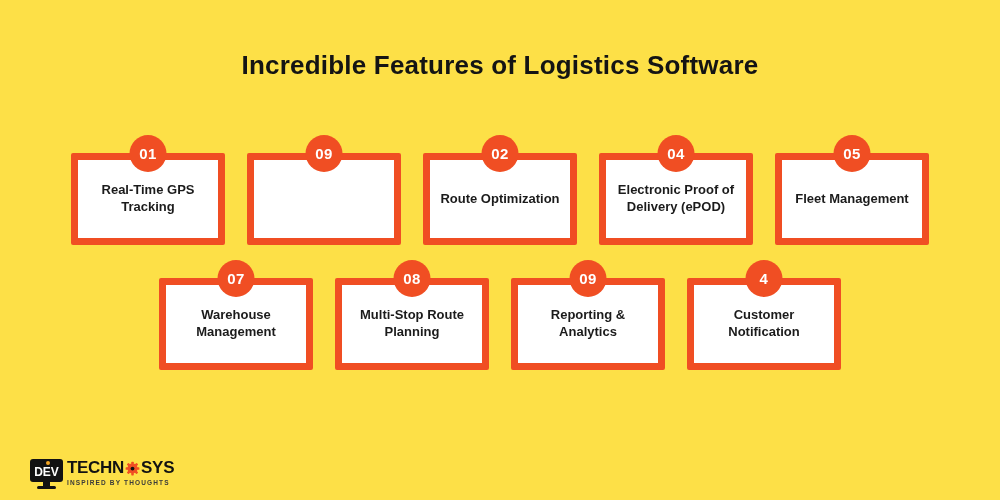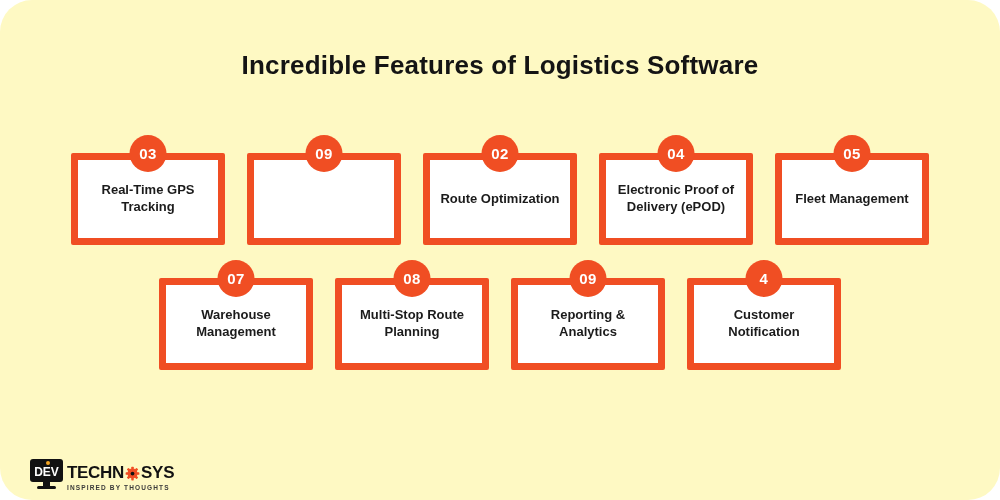--- a/index.html
+++ b/index.html
@@ -6,21 +6,21 @@
   :root{
     --accent:#F04E23;
     --ink:#1b1b1b;
   }
   *{margin:0;padding:0;box-sizing:border-box;}
   html,body{background:#ffffff;}
   body{
     font-family:"Liberation Sans", sans-serif;
     width:1000px;height:500px;position:relative;overflow:hidden;
   }
-  .canvas{position:absolute;inset:0;background:#fef9c3;border-radius:32px;}
+  .canvas{position:absolute;inset:0;background:#fde047;}
 
   .title{
     position:absolute;top:50px;left:0;width:100%;
     text-align:center;
     font-size:26px;font-weight:600;letter-spacing:0.2px;
     color:#141414;
   }
 
   .row{
     position:absolute;left:0;right:0;
@@ -48,21 +48,21 @@
   }
   .card .label{
     max-width:122px;
     font-size:13px;font-weight:600;line-height:1.28;
     color:var(--ink);
   }
 
   
   .logo{
     position:absolute;left:30px;top:459px;
-    display:flex;align-items:flex-end;
+    display:flex;align-items:flex-start;
   }
   .monitor{
     position:relative;width:33px;height:32px;flex:0 0 auto;
   }
   .monitor .screen{
     position:absolute;top:0;left:0;width:33px;height:23px;
     background:#121212;border-radius:3px;
     display:flex;align-items:center;justify-content:center;
   }
   .monitor .screen .dev{
@@ -96,21 +96,21 @@
 </style>
 </head>
 <body>
 
 <div class="canvas">
 
   <h1 class="title">Incredible Features of Logistics Software</h1>
 
   <div class="row r1" id="row-1">
       <div class="card">
-        <div class="badge">03</div>
+        <div class="badge">01</div>
         <div class="label">Real-Time GPS Tracking</div>
       </div>
       <div class="card">
         <div class="badge">09</div>
       </div>
       <div class="card">
         <div class="badge">02</div>
         <div class="label">Route Optimization</div>
       </div>
       <div class="card">

